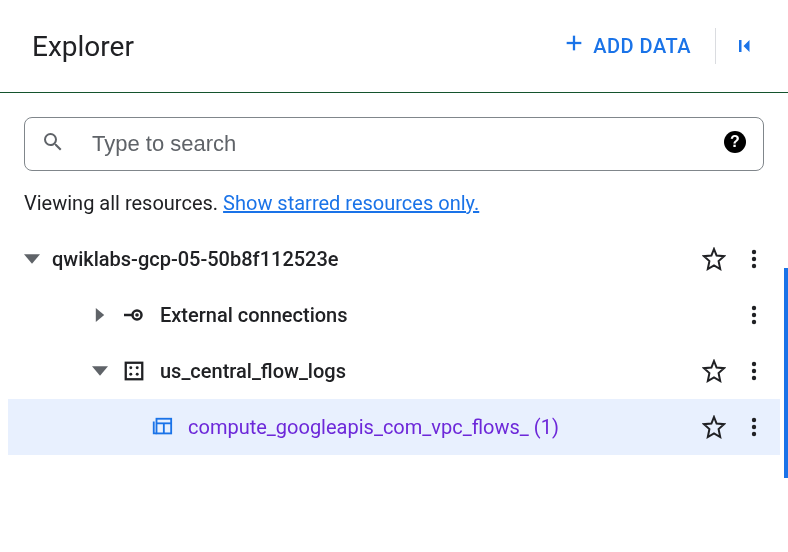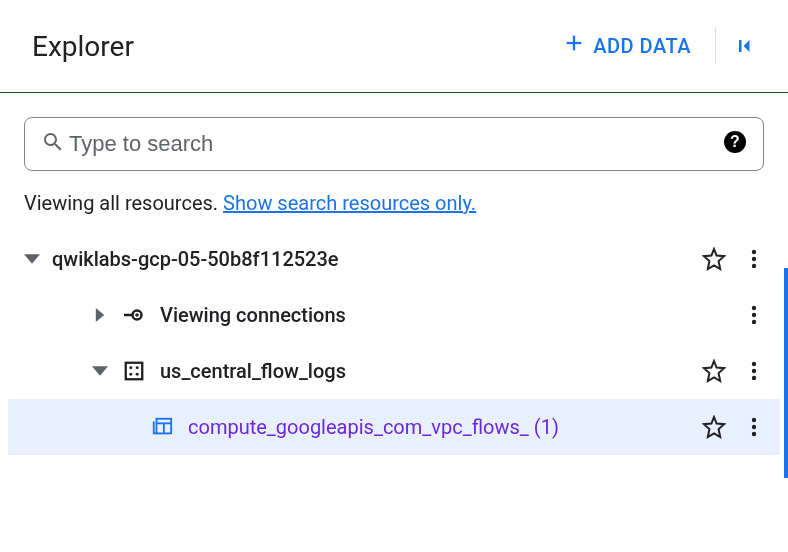--- a/index.html
+++ b/index.html
@@ -61,21 +61,21 @@
     }
     .search-section {
       padding: 24px 24px 8px 24px;
     }
     .search-box {
       display: flex;
       align-items: center;
       border: 1.5px solid #80868b;
       border-radius: 8px;
       padding: 12px 16px;
-      gap: 4px;
+      gap: 27px;
     }
     .search-icon {
       color: #5f6368;
       flex-shrink: 0;
     }
     .search-input {
       flex: 1;
       border: none;
       outline: none;
       font-size: 22px;
@@ -207,21 +207,21 @@
     <span class="help-icon">
       <svg width="24" height="24" viewBox="0 0 24 24" fill="#000">
           <circle cx="12" cy="12" r="11"></circle>
           <text x="12" y="17" text-anchor="middle" fill="#fff" font-size="16" font-weight="bold" font-family="Arial">?</text>
         </svg>
     </span>
   </div>
 </div>
 
 <div class="filter-text">
-  <span>Viewing all resources. </span><span class="filter-link">Show search resources only.</span>
+  <span>Viewing all resources. </span><span class="filter-link">Show starred resources only.</span>
 </div>
 
 <div class="tree">
 
   <div class="tree-row">
     <span class="expand-icon">
       <svg width="16" height="16" viewBox="0 0 10 10" fill="#5f6368">
           <path d="M0 2 L10 2 L5 8 Z"></path>
         </svg>
     </span>
@@ -249,21 +249,21 @@
           <path d="M2 0 L8 5 L2 10 Z"></path>
         </svg>
     </span>
     <span class="node-icon">
       <svg width="24" height="24" viewBox="0 0 24 24" fill="#202124">
           <circle cx="15" cy="12" r="4.5" fill="none" stroke="#202124" stroke-width="2.5"></circle>
           <circle cx="15" cy="12" r="1.8"></circle>
           <line x1="2" y1="12" x2="11" y2="12" stroke="#202124" stroke-width="2.5"></line>
         </svg>
     </span>
-    <span class="node-label bold">Viewing connections</span>
+    <span class="node-label bold">External connections</span>
     <div class="row-actions">
       <span class="more-icon">
         <svg width="24" height="24" viewBox="0 0 24 24" fill="#202124">
             <circle cx="12" cy="5" r="2.2"></circle>
             <circle cx="12" cy="12" r="2.2"></circle>
             <circle cx="12" cy="19" r="2.2"></circle>
           </svg>
       </span>
     </div>
   </div>

